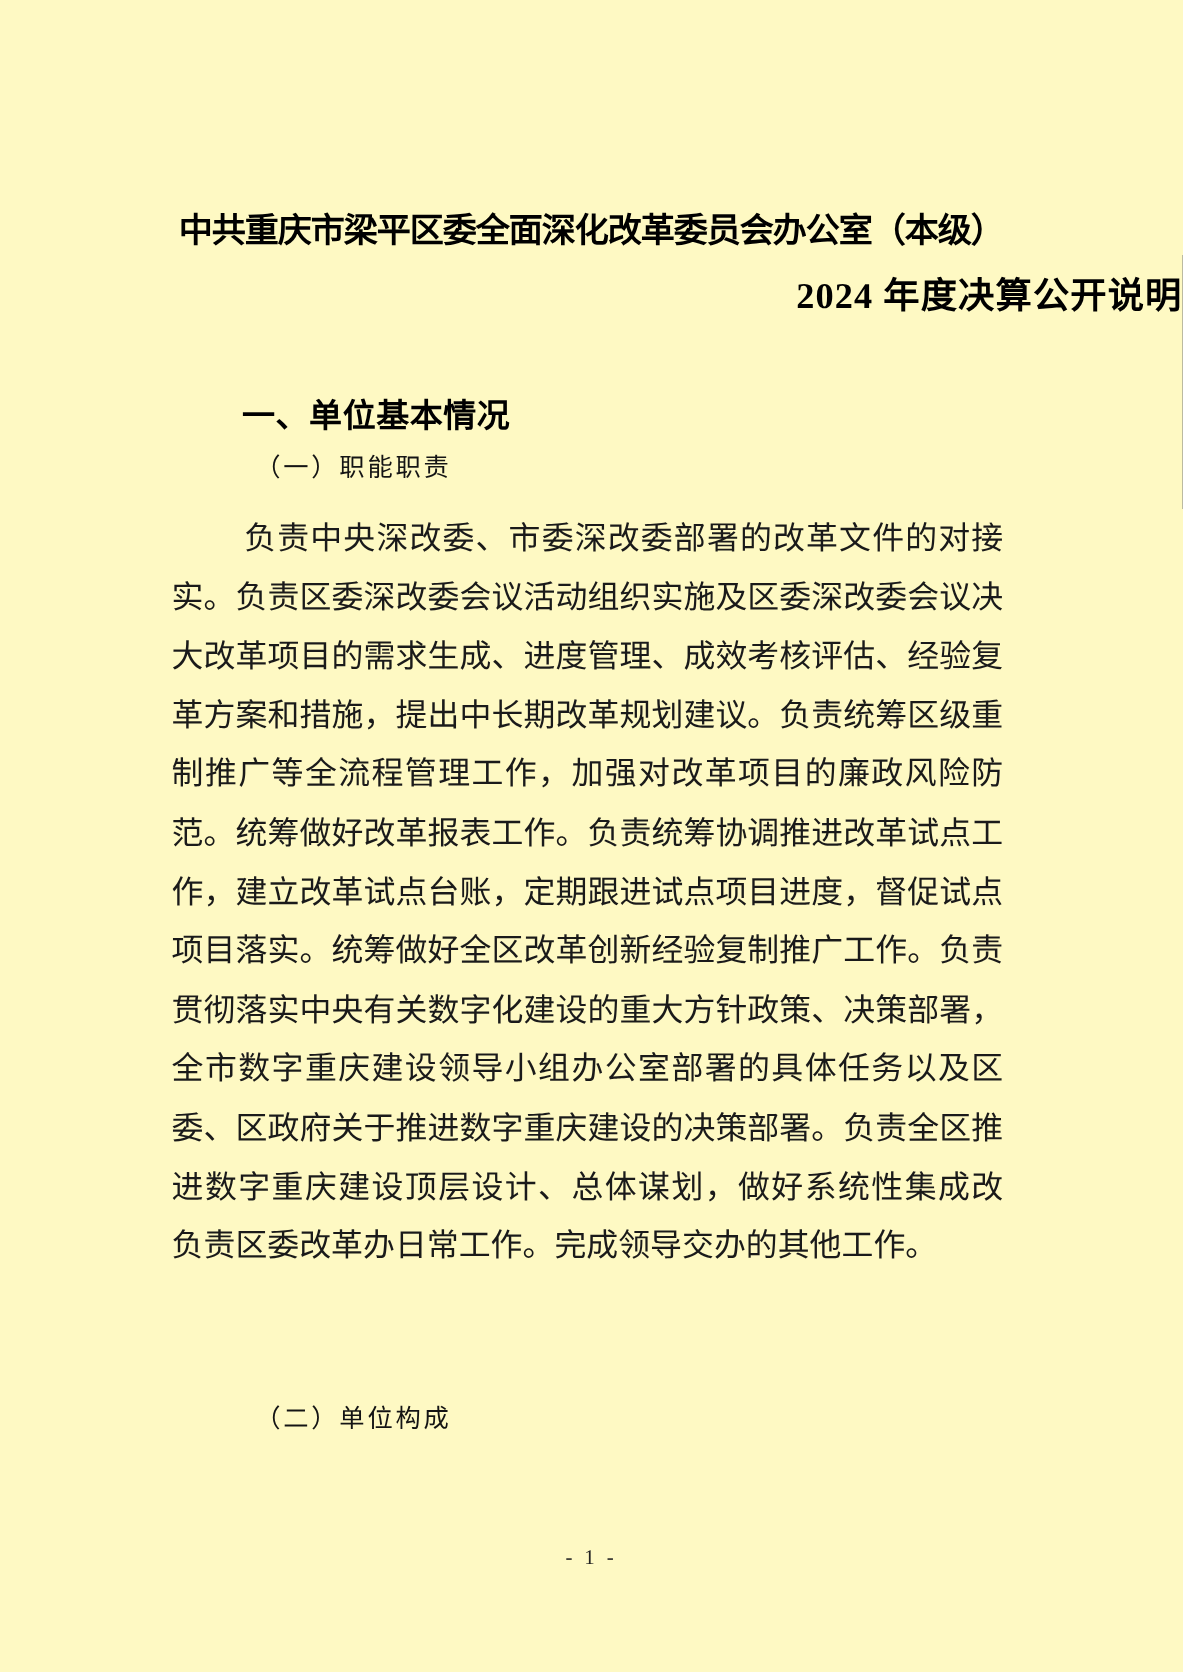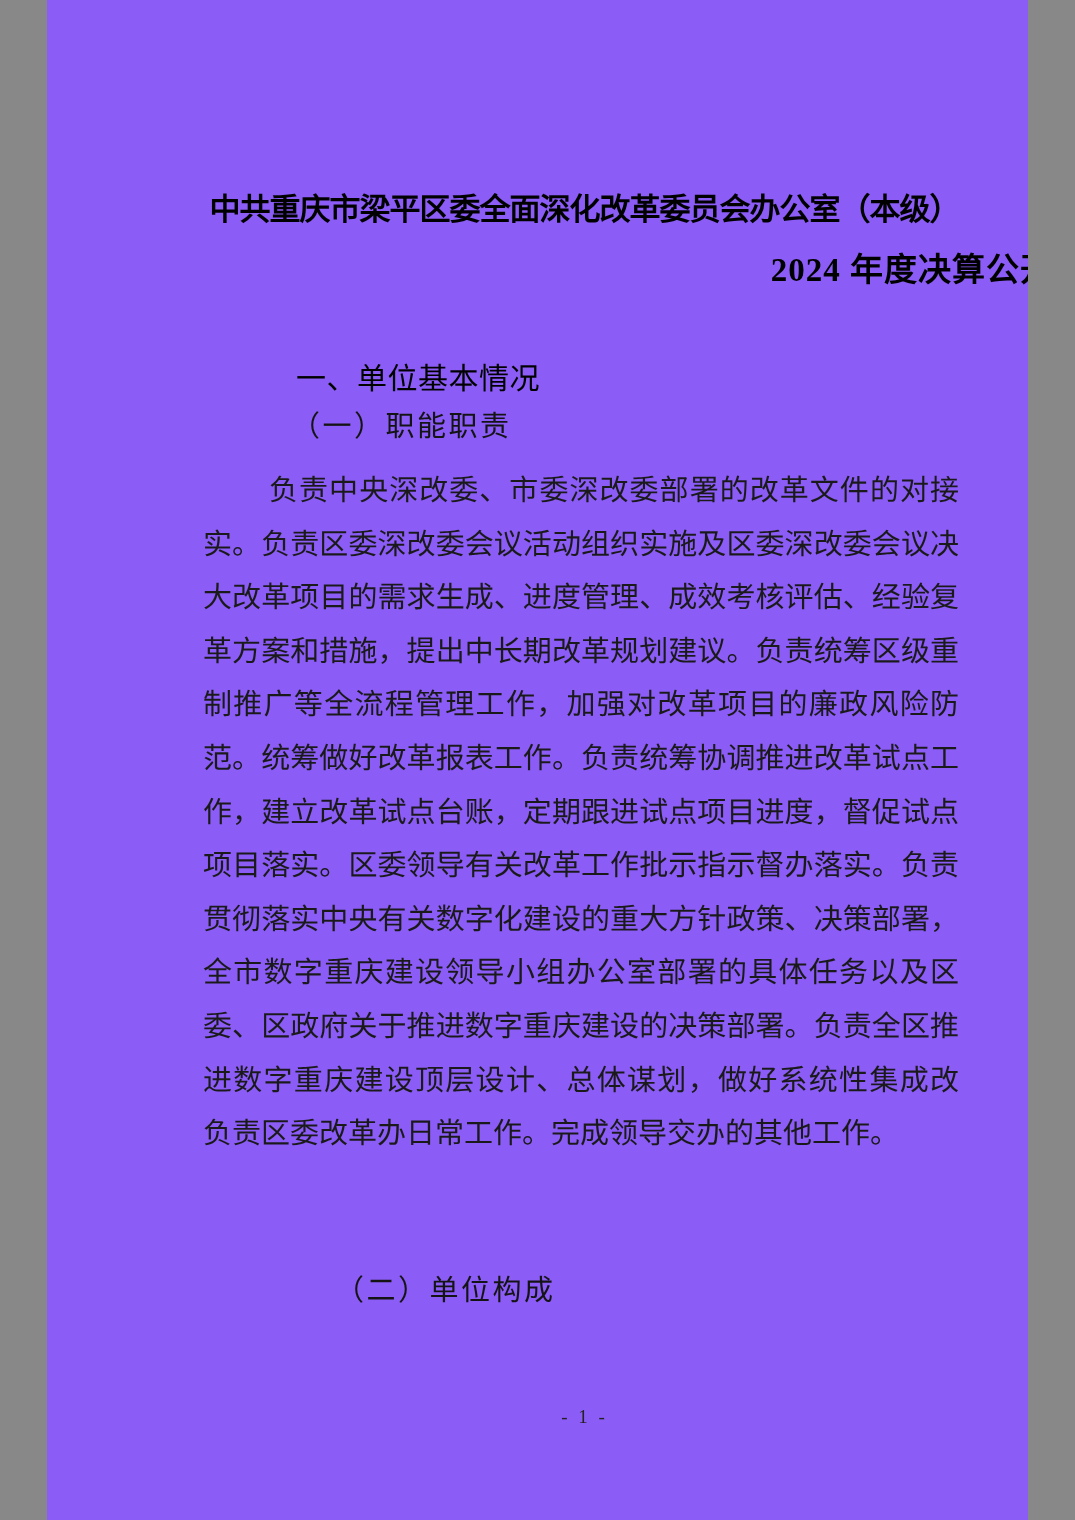--- a/index.html
+++ b/index.html
@@ -1,60 +1,59 @@
 <!DOCTYPE html>
 <html lang="zh-CN"><head>
 <meta charset="utf-8">
 <style>
   html,body { margin:0; padding:0; background:#888; }
   .page {
     position:relative;
-    width:981px; height:1520px;
+    width:1075px; height:1520px;
     margin:0 auto;
-    background:#8b5cf6;
+    background:#fef9c3;
     overflow:hidden;
     color:#111;
     font-family:"Liberation Serif","DejaVu Serif",serif;
   }
   .abs { position:absolute; }
 
   .title-line {
     left:0; width:1075px;
     text-align:center;
     font-weight:700;
     color:#000;
     white-space:nowrap;
     font-family:"Liberation Serif","DejaVu Serif",serif;
   }
   .title-l1 { top:186px; font-size:31px; line-height:48px; letter-spacing:-1px; }
   .title-l2 { top:246px; font-size:33px; line-height:48px; letter-spacing:1px;text-align:right; }
 
   .section-h1 {
     top:357px; left:220px;
     font-size:30px; line-height:44px;
-    font-weight:400;
+    font-weight:700;
     color:#000;
     font-family:"Liberation Sans","DejaVu Sans",sans-serif;
     letter-spacing:0.5px;
     white-space:nowrap;
-    margin-left:29px;
   }
 
   .sub-h {
-    left:244px;
-    font-size:29px; line-height:44px;
+    left:232px;
+    font-size:23px; line-height:44px;
     font-weight:400;
     color:#141414;
     letter-spacing:2.5px;
     font-style:normal;
     white-space:nowrap;
     font-family:"Liberation Serif","DejaVu Serif",serif;
   }
   .sub-h1 { top:404px; }
-  .sub-h2 { top:1268px;margin-left:44px; }
+  .sub-h2 { top:1268px; }
 
   .body-block {
     top:464px; left:156px; width:756px;
     color:#1a1a1a;
   }
   .body-line {
     height:53.6px;
     line-height:53.6px;
     font-size:29px;
     text-align:justify;
@@ -88,21 +87,21 @@
   <div class="abs sub-h sub-h1">（一）职能职责</div>
 
   <div class="abs body-block">
     <div class="body-line first">负责中央深改委、市委深改委部署的改革文件的对接落</div>
     <div class="body-line">实。负责区委深改委会议活动组织实施及区委深改委会议决</div>
     <div class="body-line">大改革项目的需求生成、进度管理、成效考核评估、经验复</div>
     <div class="body-line">革方案和措施，提出中长期改革规划建议。负责统筹区级重</div>
     <div class="body-line">制推广等全流程管理工作，加强对改革项目的廉政风险防</div>
     <div class="body-line">范。统筹做好改革报表工作。负责统筹协调推进改革试点工</div>
     <div class="body-line">作，建立改革试点台账，定期跟进试点项目进度，督促试点</div>
-    <div class="body-line">项目落实。区委领导有关改革工作批示指示督办落实。负责</div>
+    <div class="body-line">项目落实。统筹做好全区改革创新经验复制推广工作。负责</div>
     <div class="body-line">贯彻落实中央有关数字化建设的重大方针政策、决策部署，</div>
     <div class="body-line">全市数字重庆建设领导小组办公室部署的具体任务以及区</div>
     <div class="body-line">委、区政府关于推进数字重庆建设的决策部署。负责全区推</div>
     <div class="body-line">进数字重庆建设顶层设计、总体谋划，做好系统性集成改革。</div>
     <div class="body-line last">负责区委改革办日常工作。完成领导交办的其他工作。</div>
   </div>
 
   <div class="abs sub-h sub-h2">（二）单位构成</div>
 
   <div class="abs page-number">- 1 -</div>

